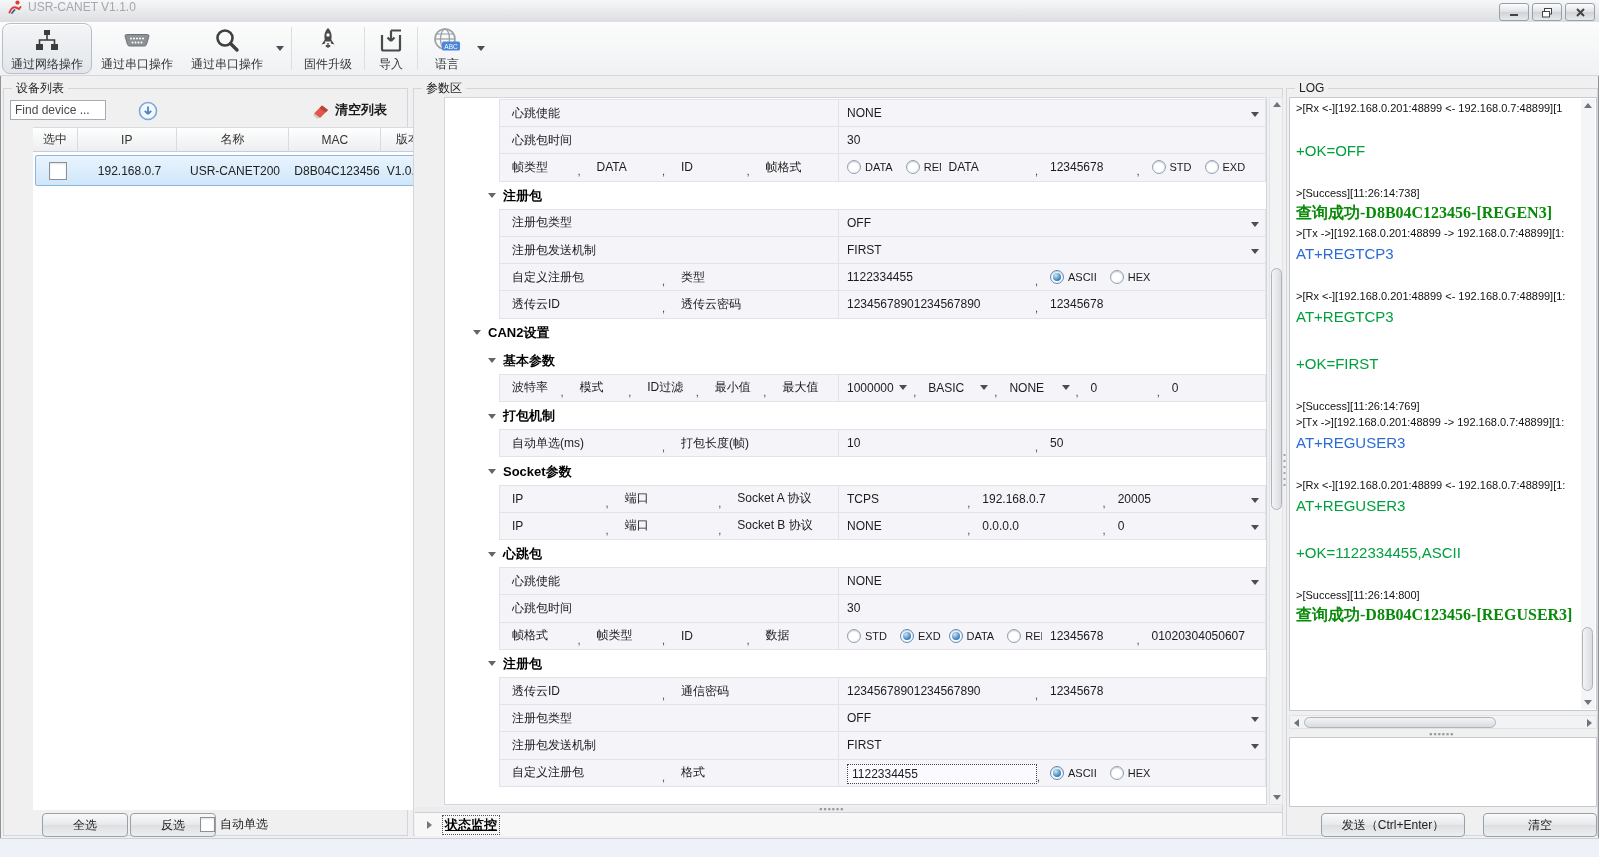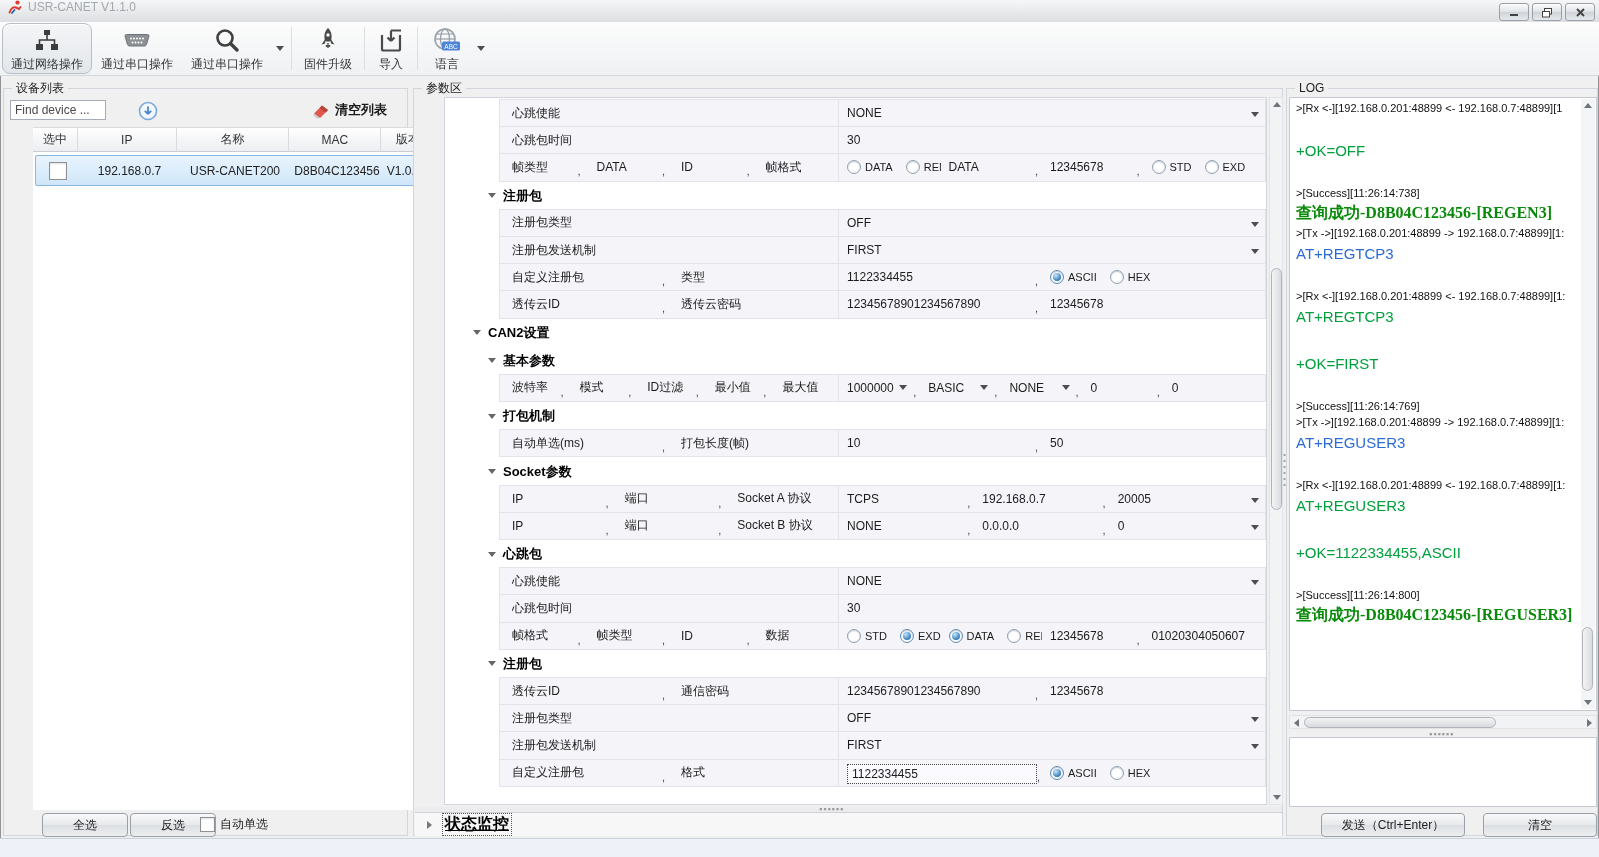--- a/index.html
+++ b/index.html
@@ -81,21 +81,21 @@
   .rb.on{border-color:#5f8db5;position:relative;}
   .rb.on::after{content:"";position:absolute;left:2px;top:2px;width:8px;height:8px;border-radius:50%;
     background:radial-gradient(circle at 35% 30%,#c4e6f9,#2f77b5 75%);}
   .pinput{flex:0 0 190px;height:20px;border:1px dotted #444;background:#fafaff;font-size:12px;
     padding:0 4px;margin-top:2px;box-sizing:border-box;font-family:inherit;color:#1c1c1c;}
   .hsplit{position:absolute;left:1px;top:718px;width:867px;height:5px;background:#ececee;}
   .hsplit .dots{position:absolute;left:404px;top:0px;font-size:9px;color:#999;letter-spacing:1px;line-height:5px;}
   .status-bar{position:absolute;left:1px;top:723px;width:867px;height:24px;background:#f7f7f8;
     border-top:1px solid #d0d0d4;display:flex;align-items:center;gap:10px;padding-left:12px;box-sizing:border-box;}
   .side-caret{width:0;height:0;border:4px solid transparent;border-left:5px solid #777;border-right:none;}
-  .sm-label{font-size:16px;font-weight:bold;color:#000;border:1px dotted #555;text-decoration:underline;padding:0 2px;}
+  .sm-label{font-size:13px;font-weight:bold;color:#000;border:1px dotted #555;text-decoration:underline;padding:0 2px;}
   
   .sb-v{position:absolute;background:#f2f3f5;border:1px solid #e2e3e6;box-sizing:border-box;}
   .sb-h{position:absolute;background:#f2f3f5;border:1px solid #e2e3e6;box-sizing:border-box;}
   .sb-thumb-v{position:absolute;left:1px;width:9px;border:1px solid #b0b4ba;border-radius:6px;
     background:linear-gradient(90deg,#f4f4f5,#d8dbdf);}
   .sb-thumb-h{position:absolute;top:1px;height:9px;border:1px solid #b0b4ba;border-radius:6px;
     background:linear-gradient(#f4f4f5,#d8dbdf);}
   .arr{width:0;height:0;border:4px solid transparent;position:absolute;}
   .arr.up{border-bottom:5px solid #70747a;border-top:none;left:3px;top:4px;}
   .arr.down{border-top:5px solid #70747a;border-bottom:none;left:3px;bottom:4px;}

